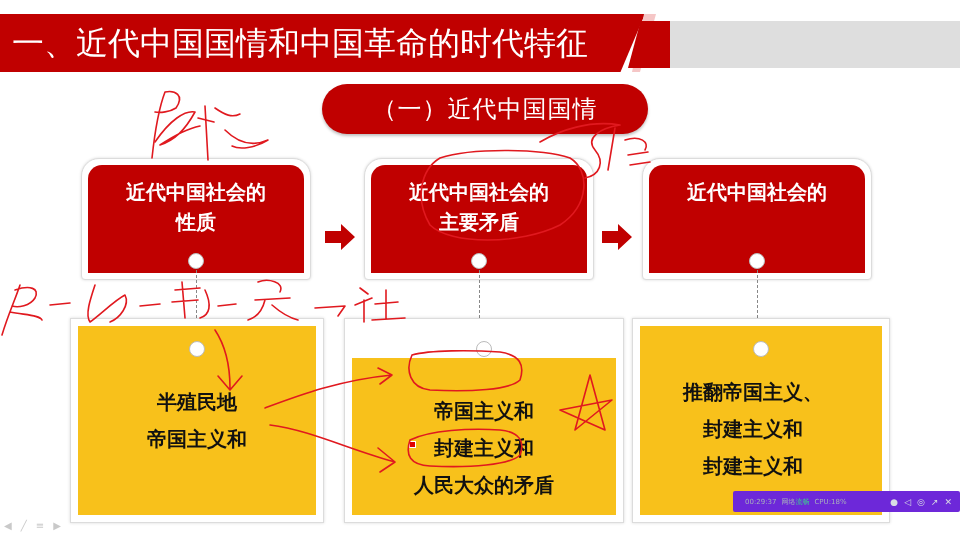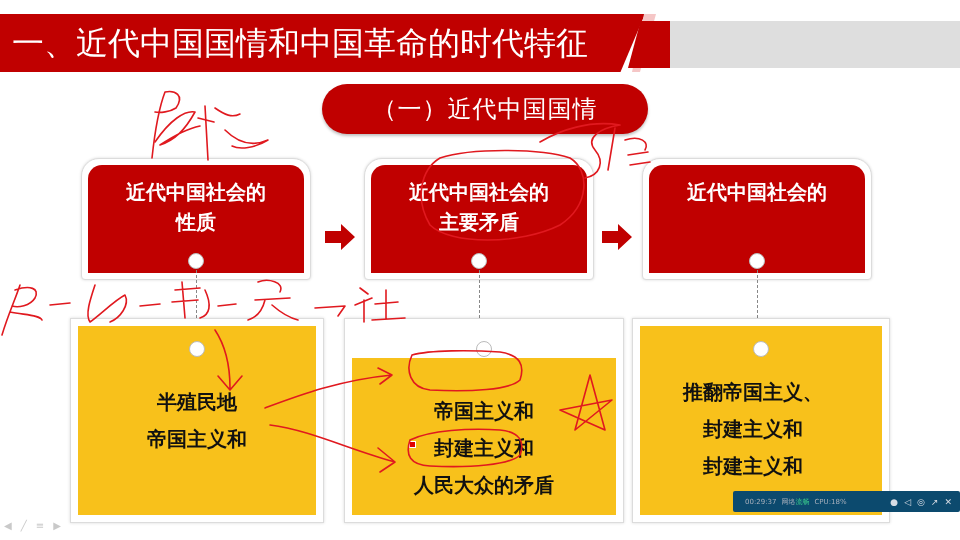--- a/index.html
+++ b/index.html
@@ -75,21 +75,21 @@
       color: #111111; font-size: 20px; font-weight: bold; text-align: center;
       display: flex; flex-direction: column; align-items: center; justify-content: center;
       line-height: 37px;
     }
     .bottom-card .hole { left: 50%; margin-left: -8px; top: 22px; }
 
     .ink { position: absolute; left: 0; top: 0; width: 960px; height: 540px; pointer-events: none; }
 
     .status-bar {
       position: absolute; left: 733px; top: 491px; width: 227px; height: 21px;
-      background: #0c4a6e; border-radius: 2px;
+      background: #6d28d9; border-radius: 2px;
       display: flex; align-items: center; padding-left: 12px;
       font-size: 7px; color: #a8b0bc; font-family: "DejaVu Sans", sans-serif;
     }
     .status-bar .net-val { color: #3ccf8e; font-family: Liberation Serif, serif; }
     .status-bar .gap { margin-left: 5px; }
     .status-icons { margin-left: auto; display: flex; gap: 6px; padding-right: 8px; align-items: center; }
     .status-icons span { color: #d8dce4; font-size: 9px; cursor: pointer; }
 
     .slide-tools {
       position: absolute; left: 4px; top: 520px; display: flex; gap: 9px;

